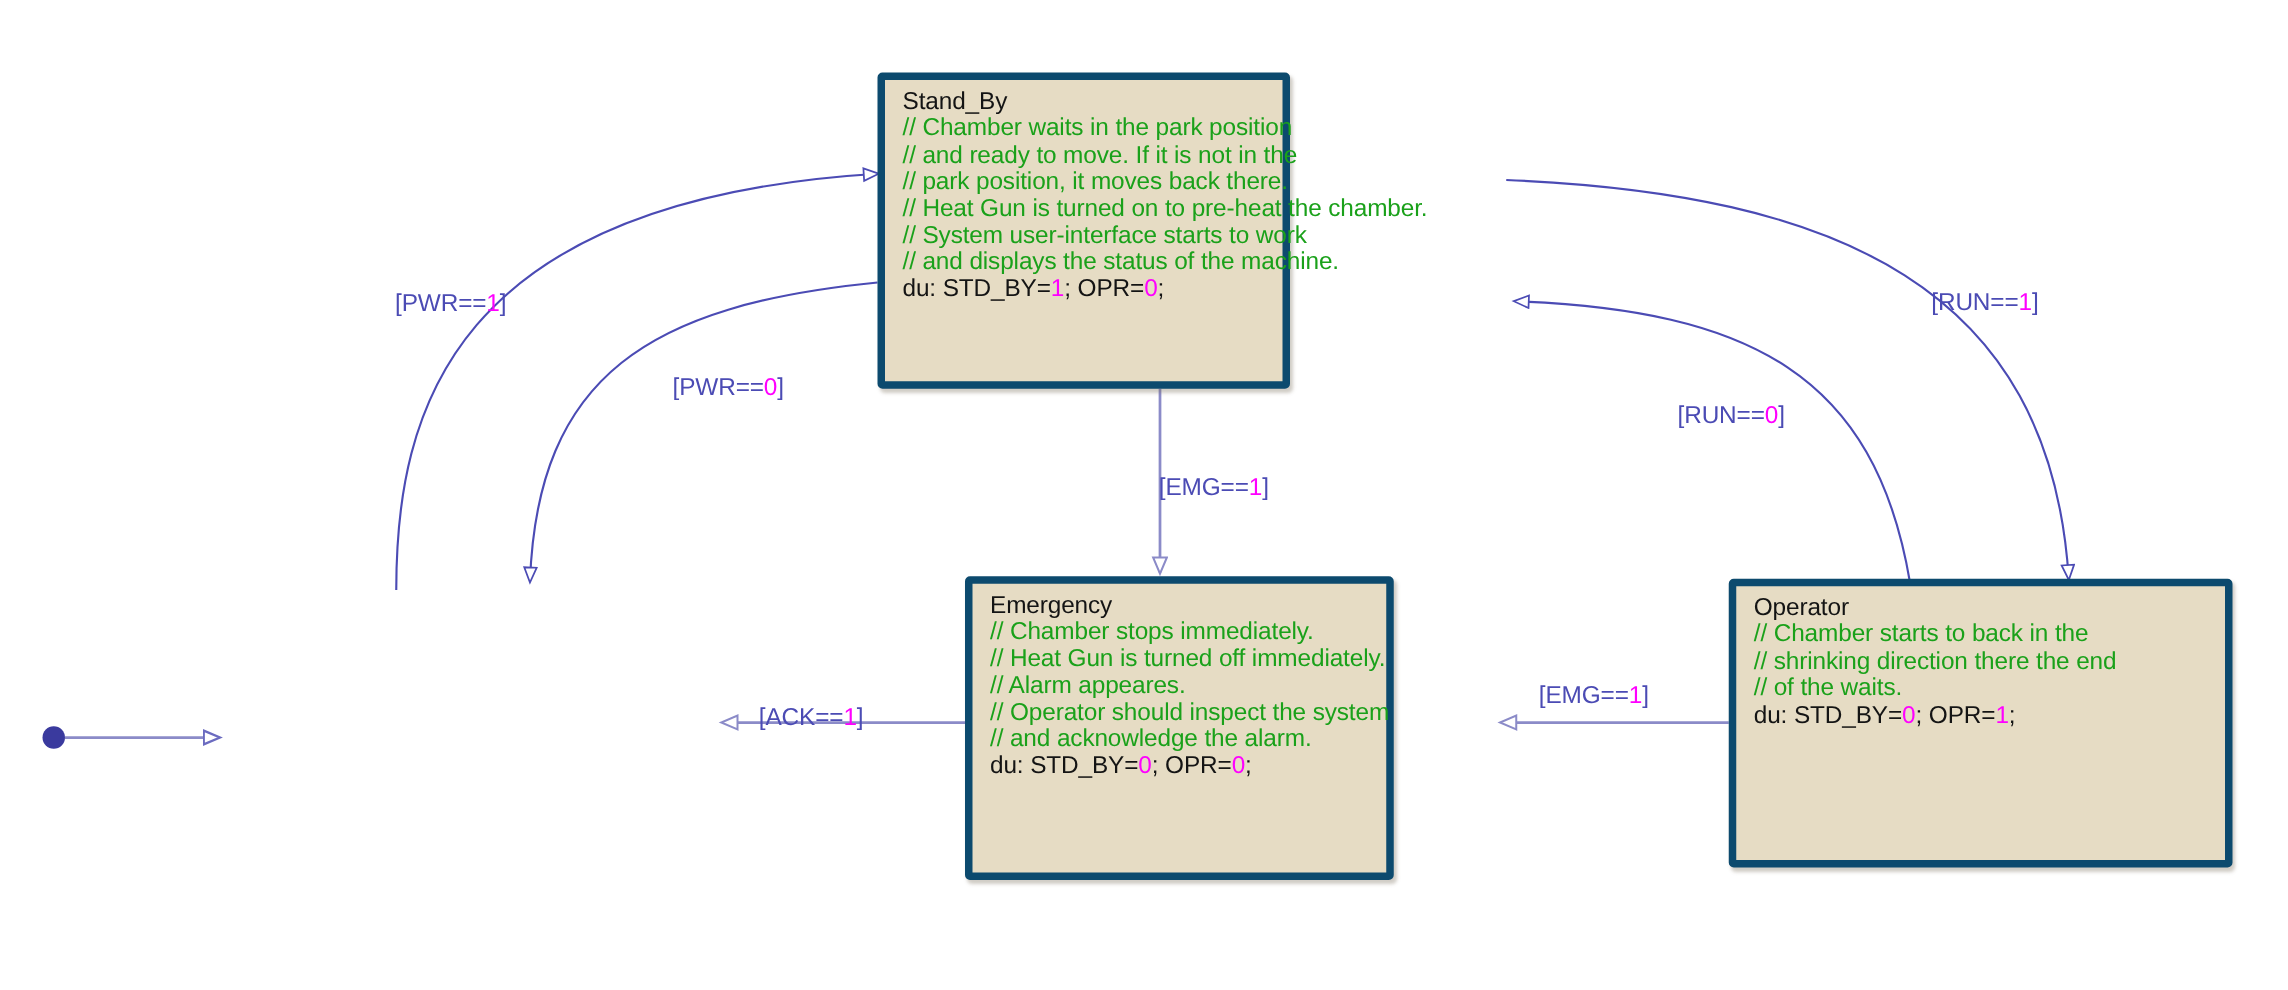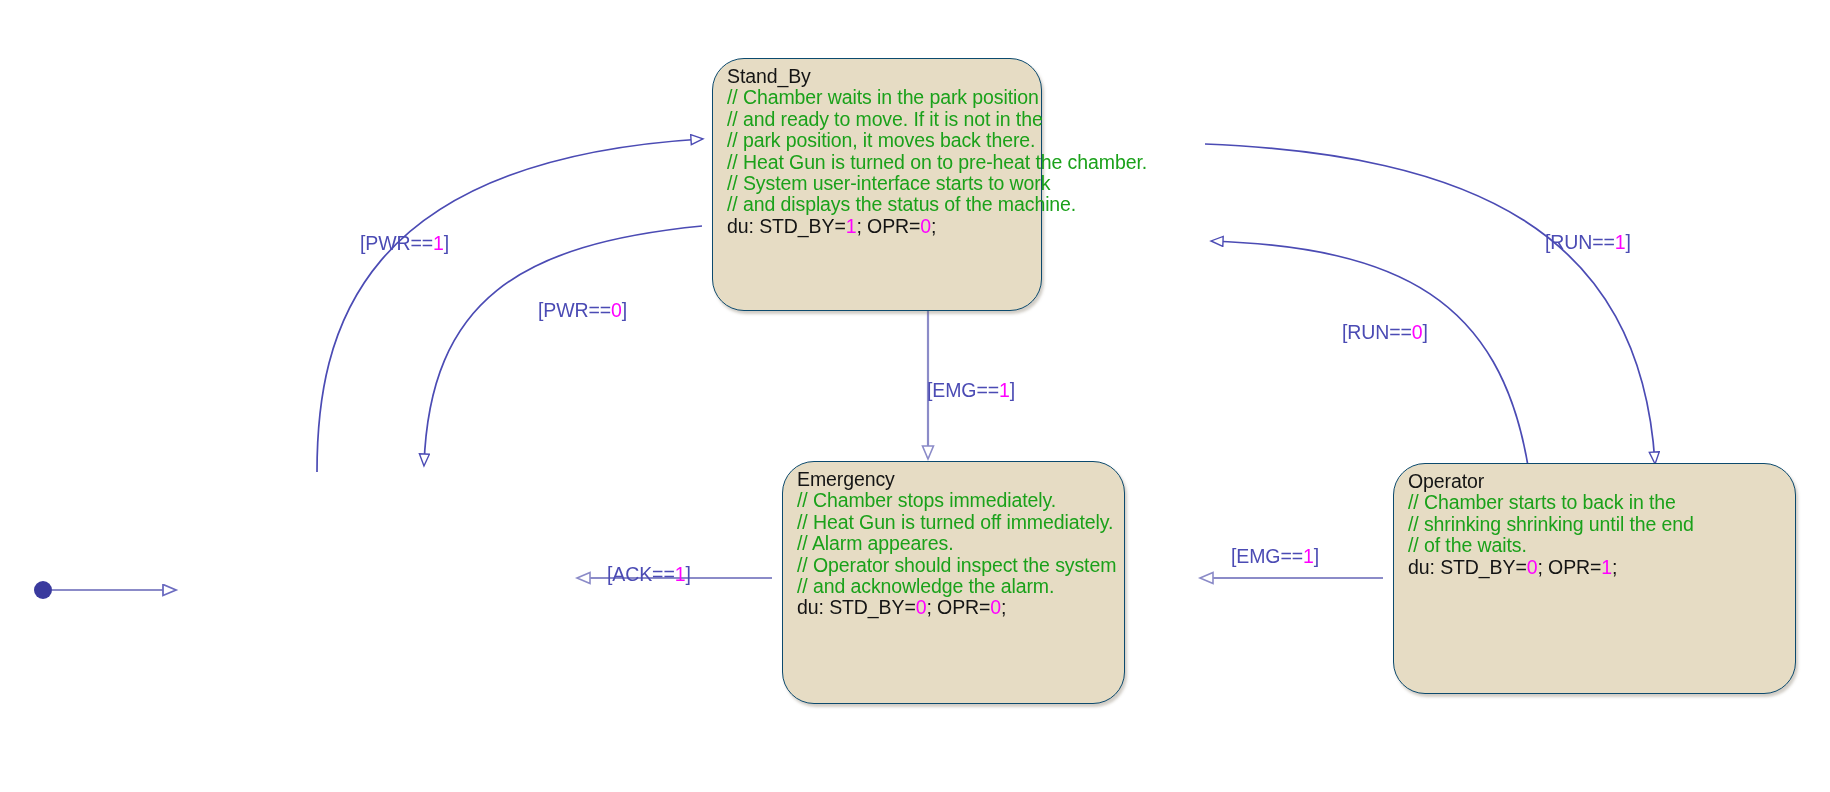--- a/index.html
+++ b/index.html
@@ -23,24 +23,23 @@
     left: 0;
     top: 0;
     width: 1830px;
     height: 792px;
     pointer-events: none;
   }
   .state-box {
     position: absolute;
     box-sizing: border-box;
     background: #e6dcc4;
-    border: 1px solid #0c4a6e;
-    border-radius: 32px;
+    border: 6px solid #0c4a6e;
+    border-radius: 4px;
     box-shadow: 2px 3px 3px rgba(120,110,90,0.35);
-    margin-left: 10px;
   }
   .state-text {
     position: absolute;
     left: 14px;
     top: 7px;
     right: 8px;
     font-size: 19.5px;
     line-height: 21.4px;
     white-space: pre;
     color: #141414;
@@ -124,26 +123,26 @@
 <span class="comment">// Heat Gun is turned off immediately.</span>
 <span class="comment">// Alarm appeares.</span>
 <span class="comment">// Operator should inspect the system</span>
 <span class="comment">// and acknowledge the alarm.</span>
 <span class="act"><span>du: STD_BY=</span><span class="num">0</span><span>; OPR=</span><span class="num">0</span><span>;</span></span></div>
   </div>
 
   <div class="state-box" style="left:1383px; top:463px; width:403px; height:231px;">
     <div class="state-text"><span class="state-name">Operator</span>
 <span class="comment">// Chamber starts to back in the</span>
-<span class="comment">// shrinking shrinking until the end</span>
+<span class="comment">// shrinking direction there the end</span>
 <span class="comment">// of the waits.</span>
 <span class="act"><span>du: STD_BY=</span><span class="num">0</span><span>; OPR=</span><span class="num">1</span><span>;</span></span></div>
   </div>
 
-  <div class="edge-label" style="left:316px; top:233px;margin-left:44px;"><span>[PWR==</span><span class="num">1</span><span>]</span></div>
+  <div class="edge-label" style="left:316px; top:233px;"><span>[PWR==</span><span class="num">1</span><span>]</span></div>
 
   <div class="edge-label" style="left:538px; top:300px;"><span>[PWR==</span><span class="num">0</span><span>]</span></div>
 
   <div class="edge-label" style="left:1545px; top:232px;"><span>[RUN==</span><span class="num">1</span><span>]</span></div>
 
   <div class="edge-label" style="left:1342px; top:322px;"><span>[RUN==</span><span class="num">0</span><span>]</span></div>
 
   <div class="edge-label" style="left:927px; top:380px;"><span>[EMG==</span><span class="num">1</span><span>]</span></div>
 
   <div class="edge-label" style="left:1231px; top:546px;"><span>[EMG==</span><span class="num">1</span><span>]</span></div>

